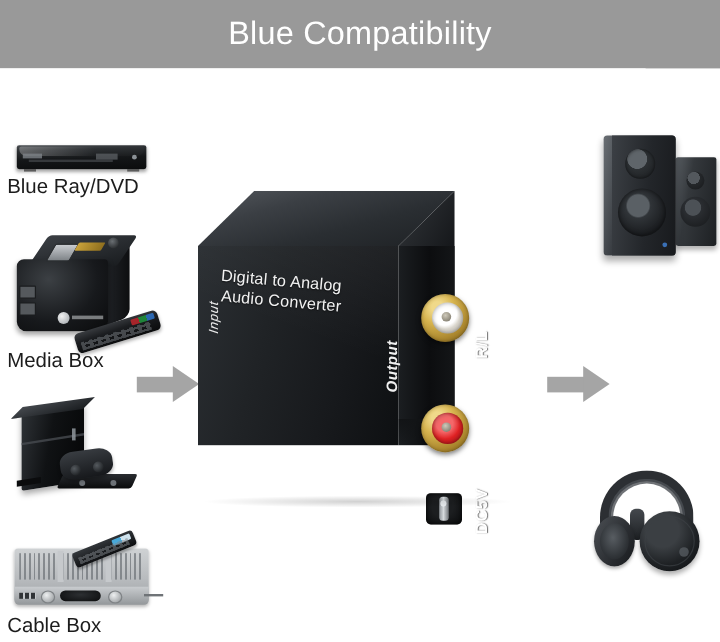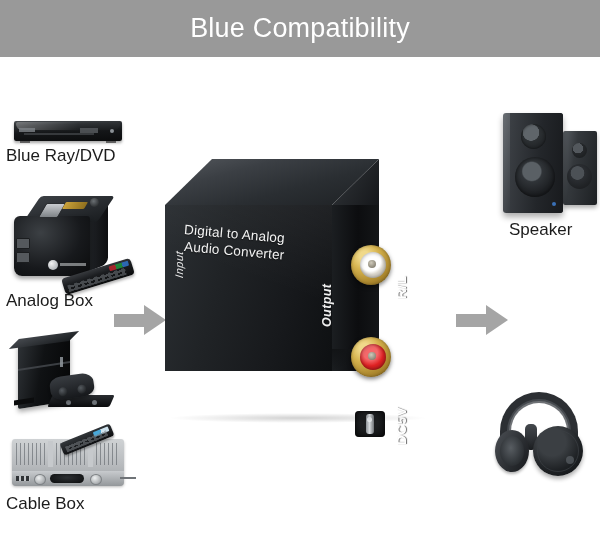--- a/index.html
+++ b/index.html
@@ -733,38 +733,38 @@
       <div class="mb-usb1"></div>
       <div class="mb-usb2"></div>
       <div class="mb-lan"></div>
       <div class="mb-av"></div>
       <div class="mb-jack"></div>
       <div class="rm-body">
           <div class="rm-top"></div>
           <div class="rm-keys"></div>
         </div>
     </div>
-    <div class="item-label">Analog Box</div>
+    <div class="item-label">Media Box</div>
   </div>
 
   <div class="item" style="left:6px; top:272px; width:140px;">
     <div class="item-art" style="height:84px;">
       <div class="gc-tower"></div>
       <div class="gc-tower-top"></div>
       <div class="gc-split"></div>
       <div class="gc-led"></div>
       <div class="gc-stand"></div>
       <div class="gc-bar"></div>
       <div class="gc-bar-dot" style="left:60px;"></div>
       <div class="gc-bar-dot" style="left:86px;"></div>
       <div class="gc-pad"></div>
     </div>
   </div>
 
-  <div class="item" style="left:6px; top:372px; width:140px;">
+  <div class="item" style="left:6px; top:390px; width:140px;">
     <div class="item-art" style="height:64px;">
       <div class="cb-body"></div>
       <div class="cb-vents"></div>
       <div class="cb-vent-gap1"></div>
       <div class="cb-vent-gap2"></div>
       <div class="cb-front"></div>
       <div class="cb-leds"></div>
       <div class="cb-knob1"></div>
       <div class="cb-disp"></div>
       <div class="cb-knob2"></div>
@@ -825,21 +825,20 @@
           <div class="tw"></div>
           <div class="wf"></div>
         </div>
       <div class="sp-big">
         <div class="face"></div>
         <div class="tw"></div>
         <div class="wf"></div>
         <div class="led"></div>
       </div>
     </div>
-    <div class="item-label" style="margin-left:14px;">Speaker</div>
   </div>
 
   <div class="item" style="left:487px; top:333px; width:112px;">
     <div class="item-art" style="height:94px;">
       <div class="hp">
         <div class="hp-band"></div>
         <div class="hp-band-in"></div>
         <div class="hp-yoke"></div>
         <div class="hp-cup-l">
             <div class="pad"></div>

